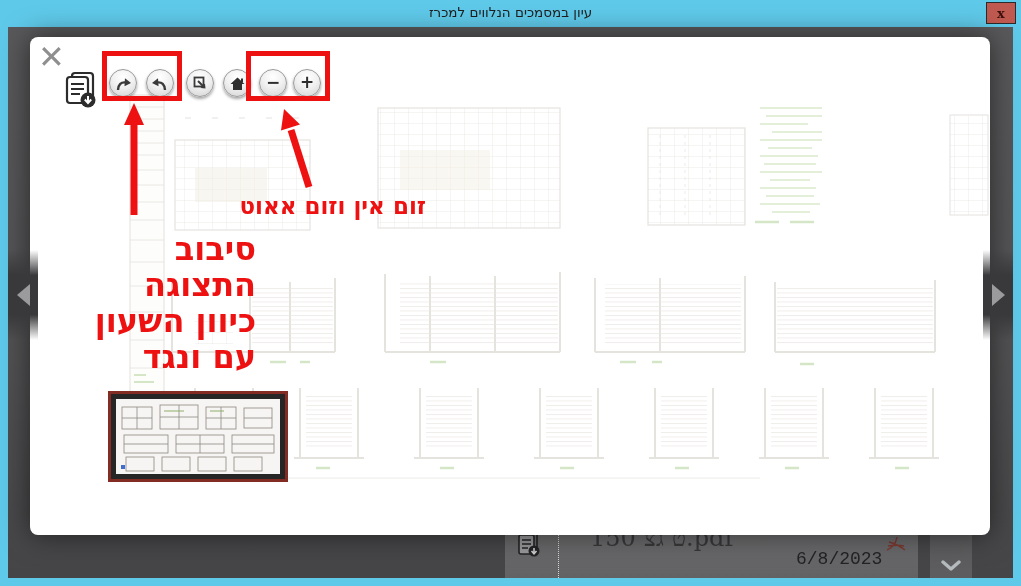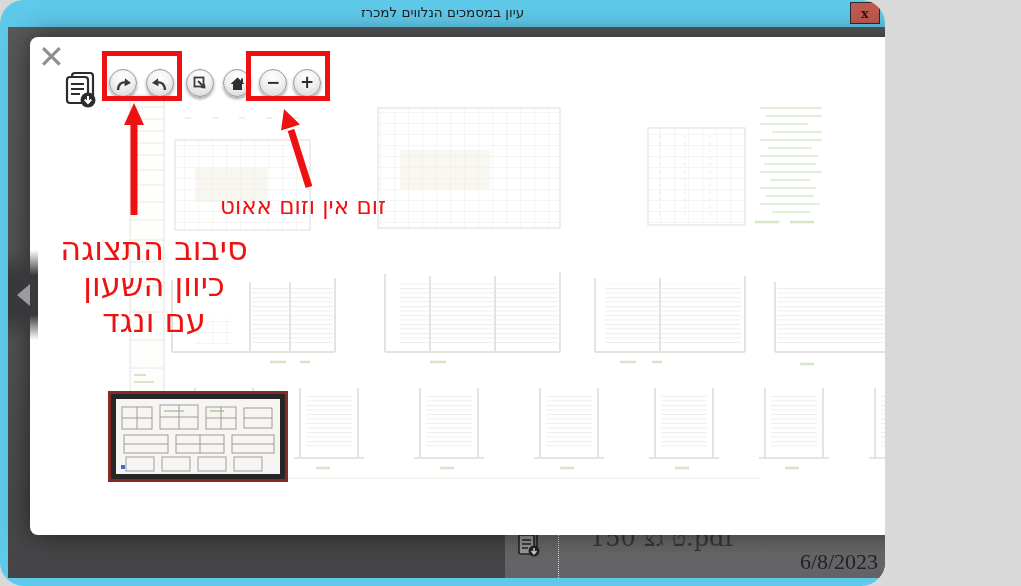--- a/index.html
+++ b/index.html
@@ -1,20 +1,19 @@
 <!DOCTYPE html>
 <html lang="he"><head>
 <meta charset="utf-8">
 <style>
   html,body{margin:0;padding:0;background:#d9d9d9;}
   .stage{
-    position:relative; width:885px; height:586px;
+    position:relative; width:1021px; height:586px;
     background:#5fc9e9; overflow:hidden;
     font-family:"DejaVu Sans","Liberation Sans",sans-serif;
-    border-radius:24px;
   }
   
   .titlebar{position:absolute;left:0;top:0;width:100%;height:27px;}
   .titlebar .title{
     position:absolute;left:0;right:0;top:4px;text-align:center;
     font-size:13.5px;color:#1e1e1e;direction:rtl;
   }
   .win-close{
     position:absolute;right:5px;top:2px;width:28px;height:20px;
     background:#c05a50;border:1px solid #2b2b2b;
@@ -36,22 +35,22 @@
     position:absolute;left:558px;top:527px;height:51px;width:0;
     border-left:1px dotted #d8d8d8;z-index:1;
   }
   .doc-row-file{
     position:absolute;left:566px;top:524px;width:240px;z-index:1;
     font-family:"DejaVu Serif","Liberation Serif",serif;
     font-size:24px;color:#39393b;direction:ltr;white-space:nowrap;margin-left:24px;
   }
   .doc-row-date{
     position:absolute;left:796px;top:549px;width:86px;z-index:1;text-align:center;
-    font-family:Liberation Serif, serif;
-    font-size:22px;color:#232325;
+    font-family:Liberation Mono, monospace;
+    font-size:18px;color:#232325;
   }
   .doc-row-docicon{position:absolute;left:514px;top:529px;z-index:1;}
   .doc-row-pdficon{position:absolute;left:884px;top:535px;z-index:1;}
   .scroll-col{
     position:absolute;left:930px;top:527px;width:42px;height:51px;z-index:1;
     background:#5d5d5f;display:flex;align-items:flex-end;justify-content:center;
     padding-bottom:6px;box-sizing:border-box;cursor:pointer;
   }
   
   .nav{
@@ -83,21 +82,21 @@
     border:1px solid #9a9a9a;box-shadow:0 2px 3px rgba(0,0,0,.35);
     display:flex;align-items:center;justify-content:center;cursor:pointer;
     box-sizing:border-box;
   }
   .btn-glyph{font-size:17px;font-weight:bold;color:#2e2e2e;line-height:1;margin-top:-1px;}
   
   .red-box{position:absolute;border:5px solid #ee1111;box-sizing:border-box;}
   .red-box1{left:72px;top:14px;width:80px;height:50px;}
   .red-box2{left:216px;top:14px;width:84px;height:50px;}
   .arrows-svg{position:absolute;left:0;top:0;pointer-events:none;}
-  .note{color:#ee1111;font-weight:normal;direction:rtl;text-align:center;position:absolute;}
+  .note{color:#ee1111;font-weight:bold;direction:rtl;position:absolute;}
   .note-zoom{left:150px;top:156px;width:246px;font-size:23px;}
   .note-rotate{left:22px;top:194px;width:204px;font-size:32px;line-height:36px;}
   
   .thumb{
     position:absolute;left:78px;top:354px;width:180px;height:91px;
     border:3px solid #822c24;box-sizing:border-box;background:#262626;cursor:pointer;
   }
   .thumb-inner{
     position:absolute;left:5px;top:5px;right:5px;bottom:5px;background:#f6f5f3;
   }

